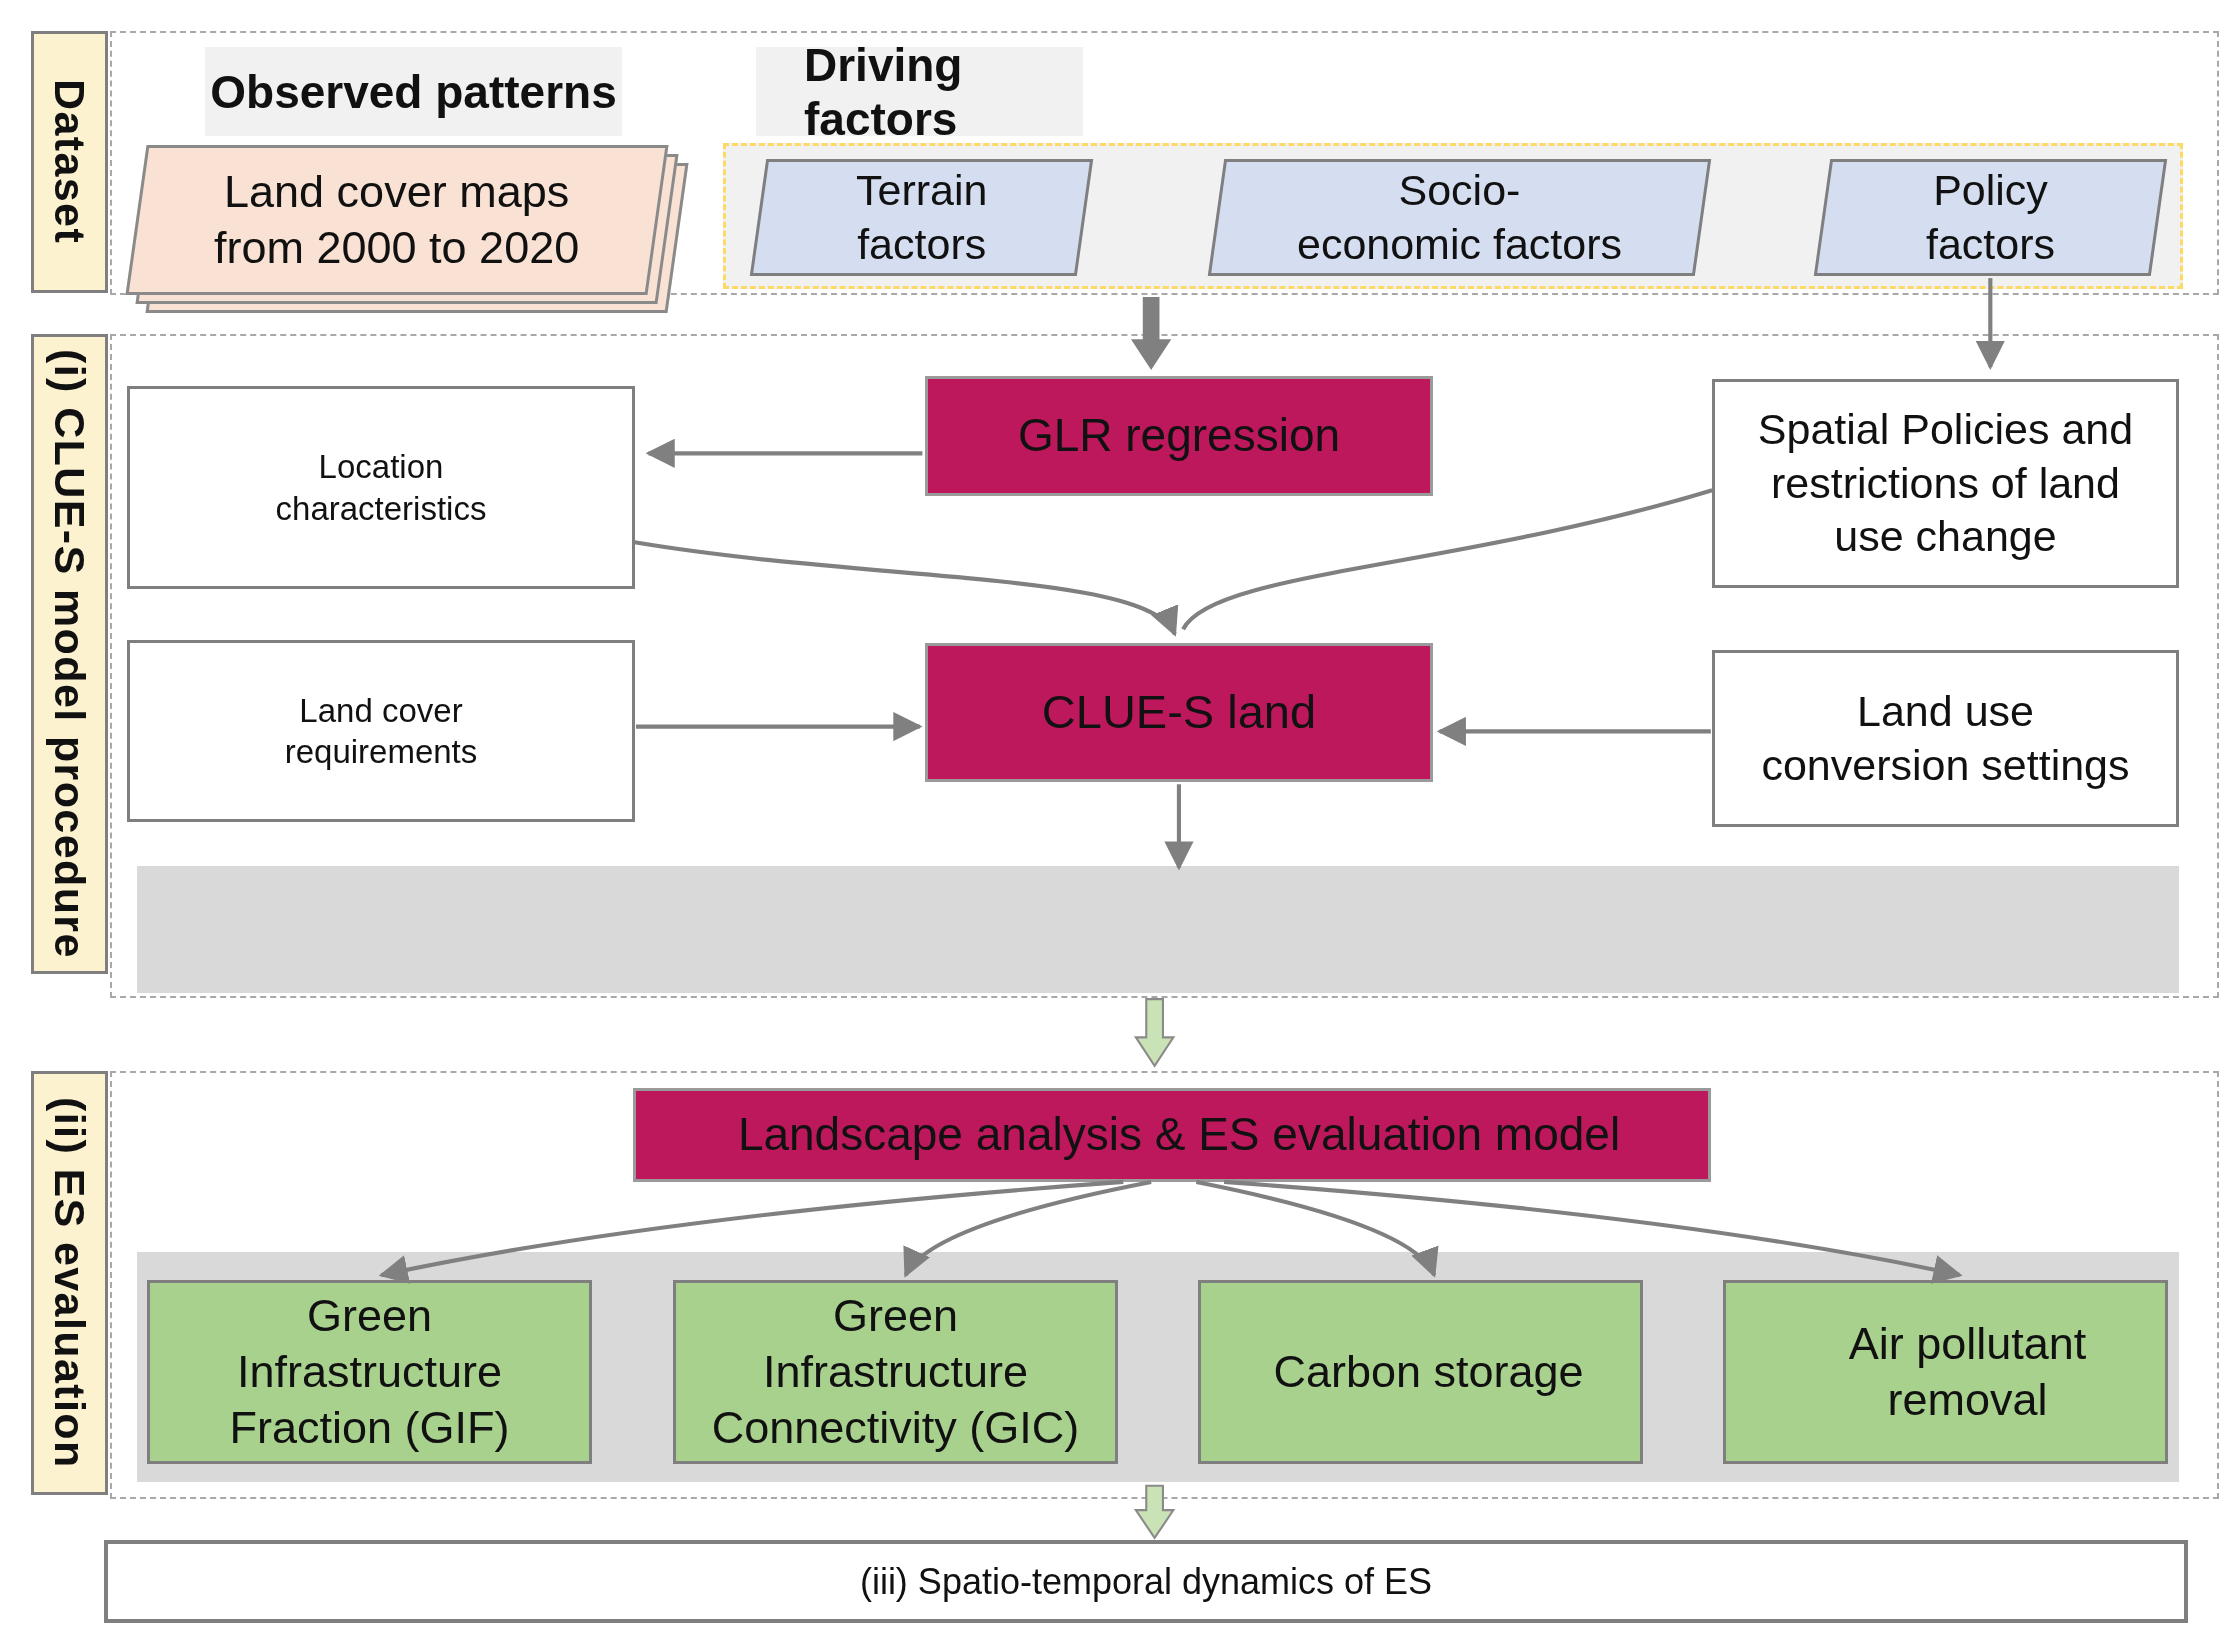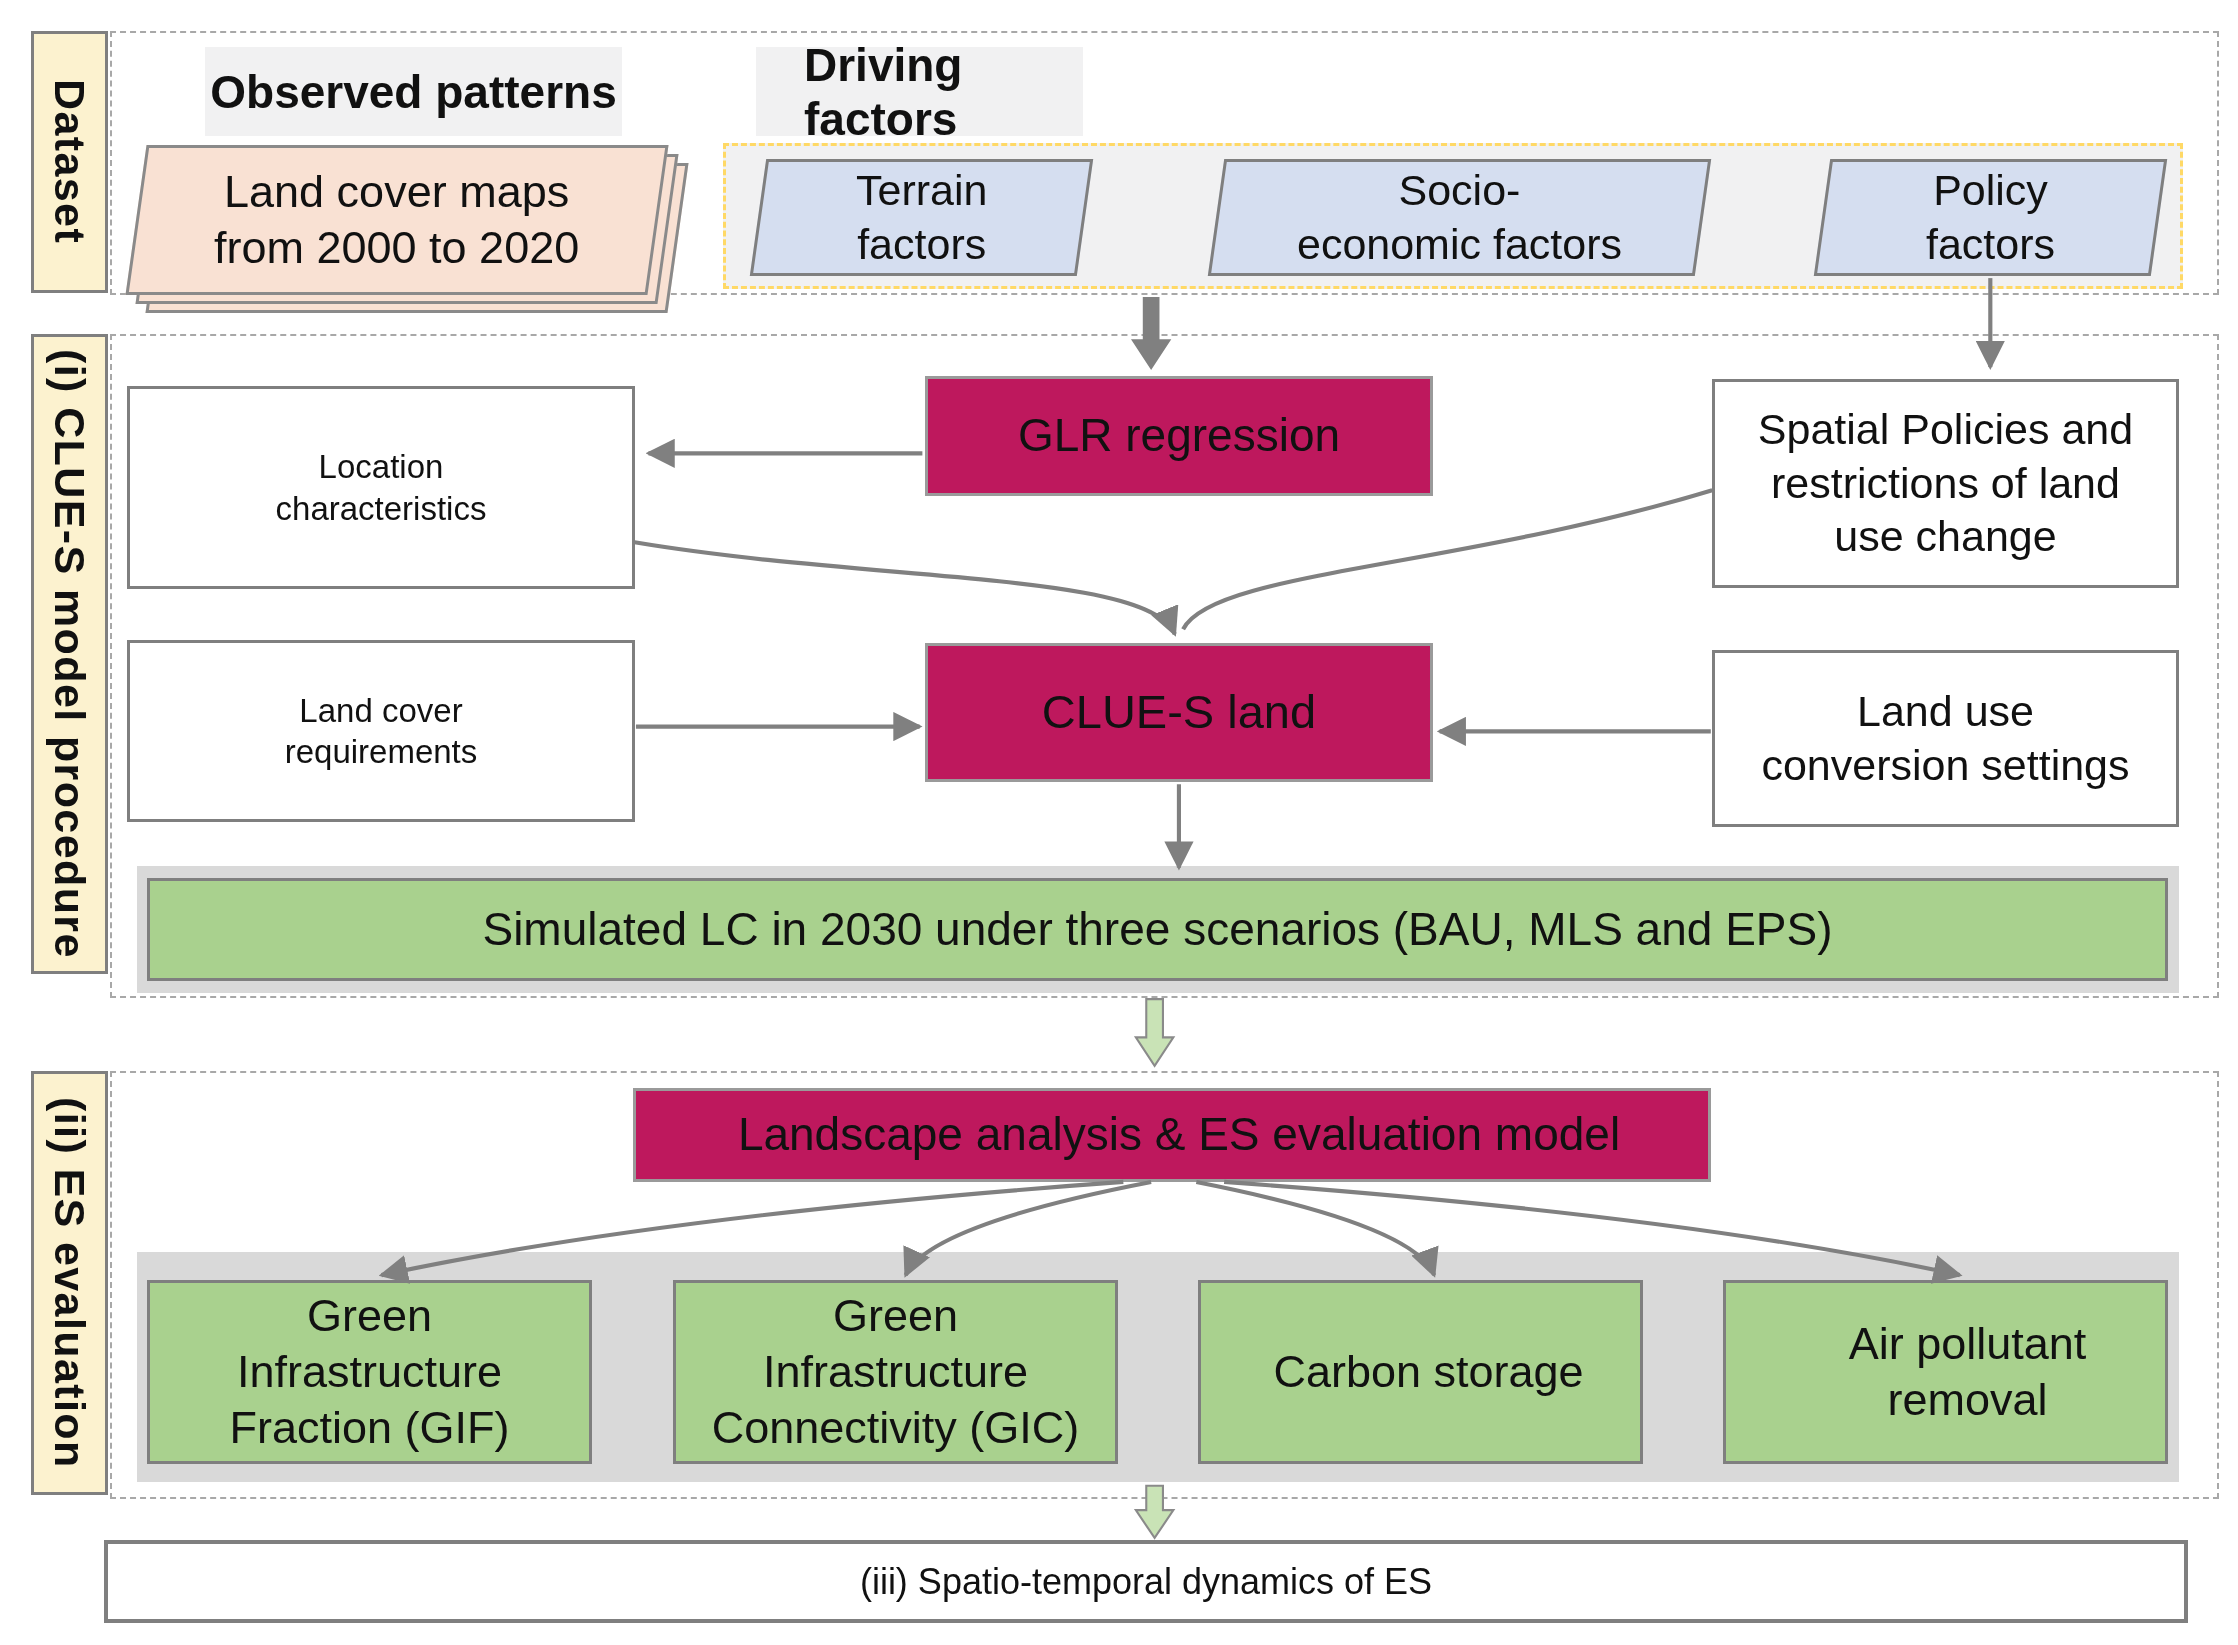--- a/index.html
+++ b/index.html
@@ -76,21 +76,20 @@
   <div class="box wbox" style="left:1712px;top:379px;width:467px;height:209px;font-size:43px;">Spatial Policies and
 restrictions of land
 use change</div>
   <div class="box wbox" style="left:127px;top:640px;width:508px;height:182px;">Land cover
 requirements</div>
   <div class="box obox" style="left:925px;top:643px;width:508px;height:139px;font-size:47px;">CLUE-S land</div>
   <div class="box wbox" style="left:1712px;top:650px;width:467px;height:177px;font-size:43px;">Land use
 conversion settings</div>
 
   <div class="panel" style="left:137px;top:866px;width:2042px;height:127px;"></div>
-  <div class="box gbox" style="left:147px;top:878px;width:2021px;height:103px;font-size:46px;">Simulated LC in 2030 under three scenarios (BAU, MLS and EPS)</div>
 
   <div class="box obox" style="left:633px;top:1088px;width:1078px;height:94px;padding-left:14px;">Landscape analysis &amp; ES evaluation model</div>
   <div class="panel" style="left:137px;top:1252px;width:2042px;height:230px;"></div>
   <div class="box gbox" style="left:147px;top:1280px;width:445px;height:184px;">Green
 Infrastructure
 Fraction (GIF)</div>
   <div class="box gbox" style="left:673px;top:1280px;width:445px;height:184px;">Green
 Infrastructure
 Connectivity (GIC)</div>
   <div class="box gbox" style="left:1198px;top:1280px;width:445px;height:184px;padding-left:16px;">Carbon storage</div>

